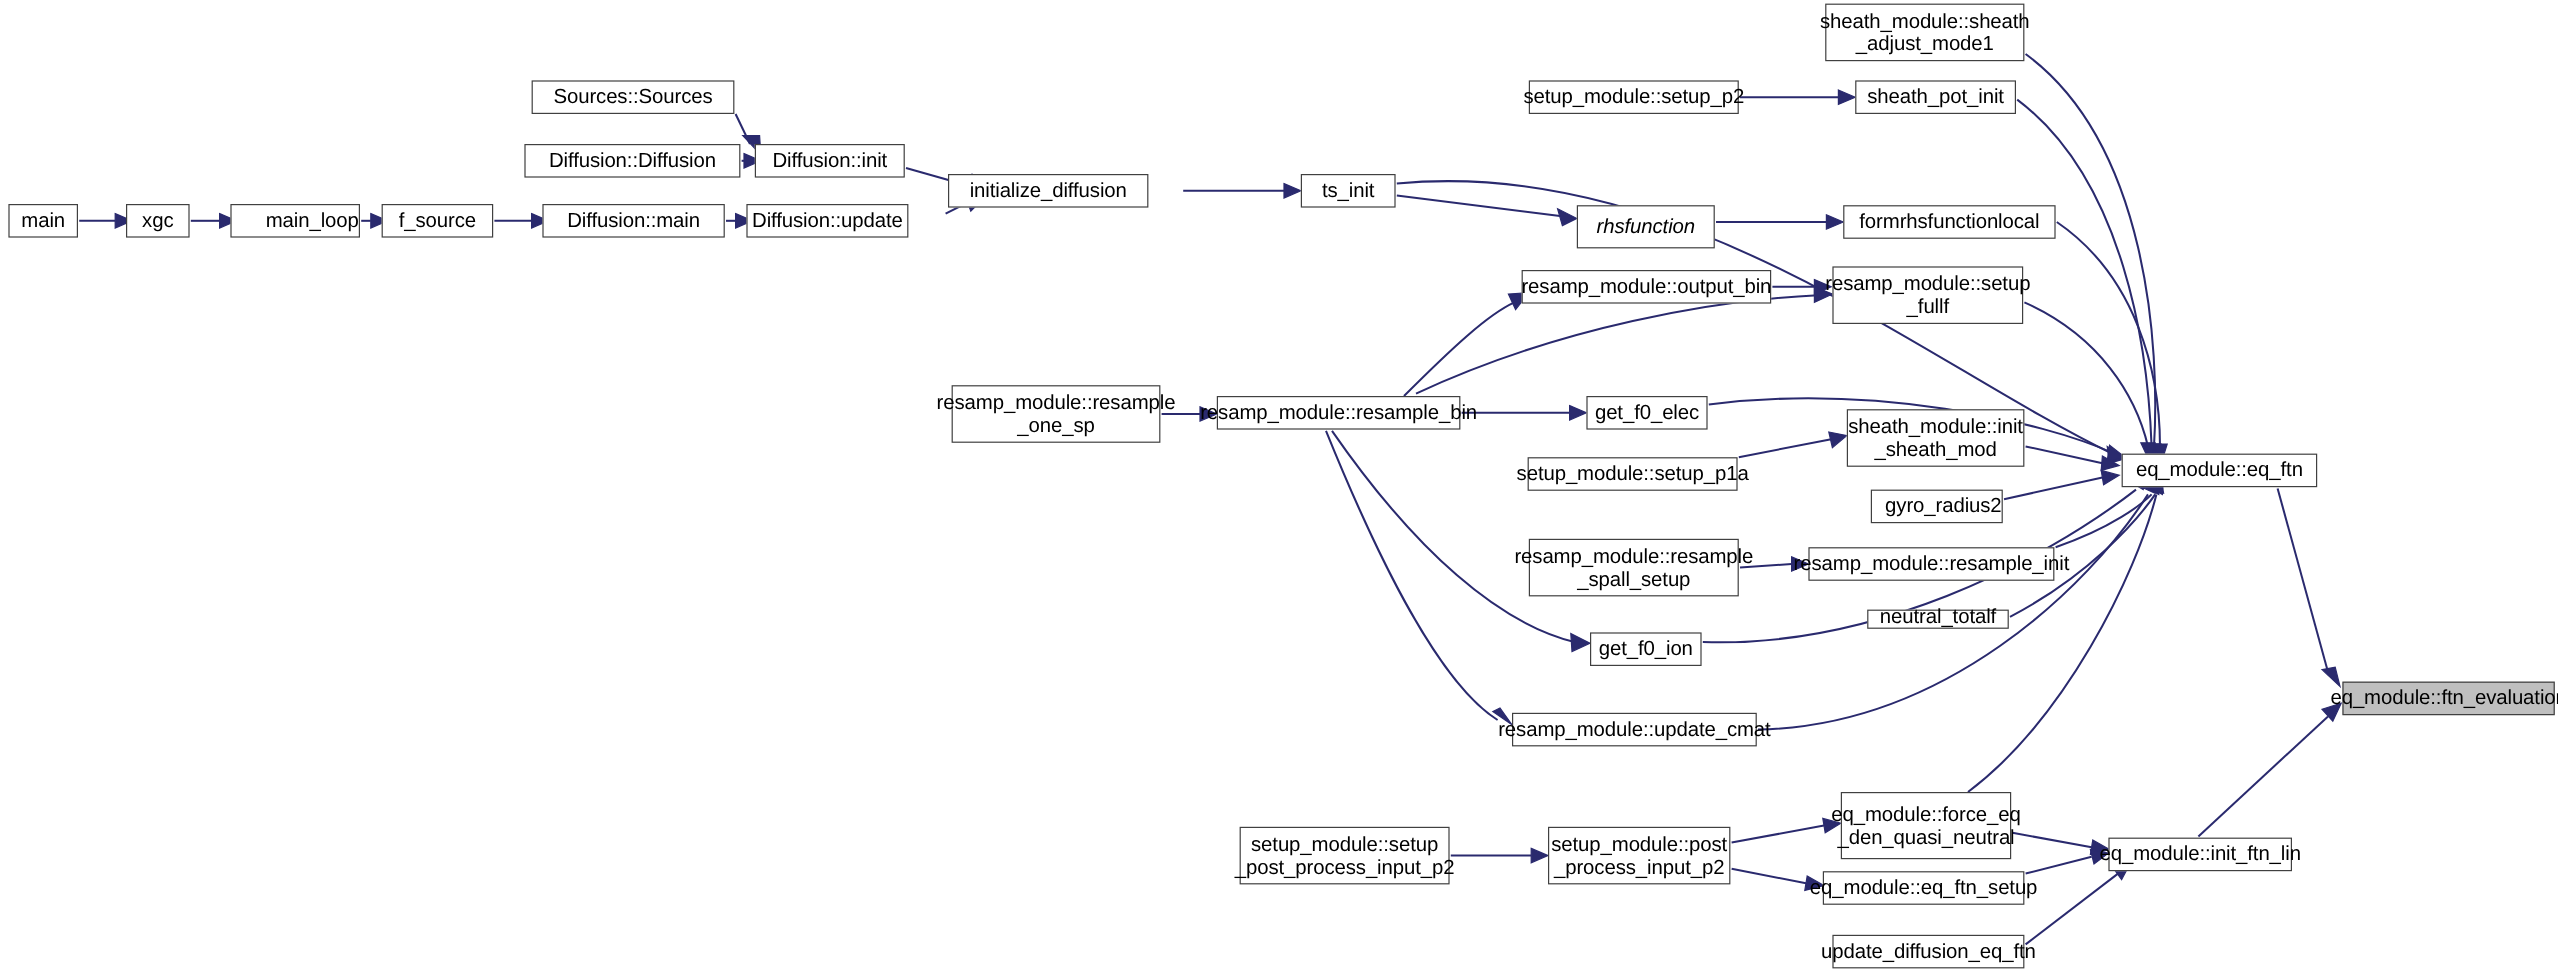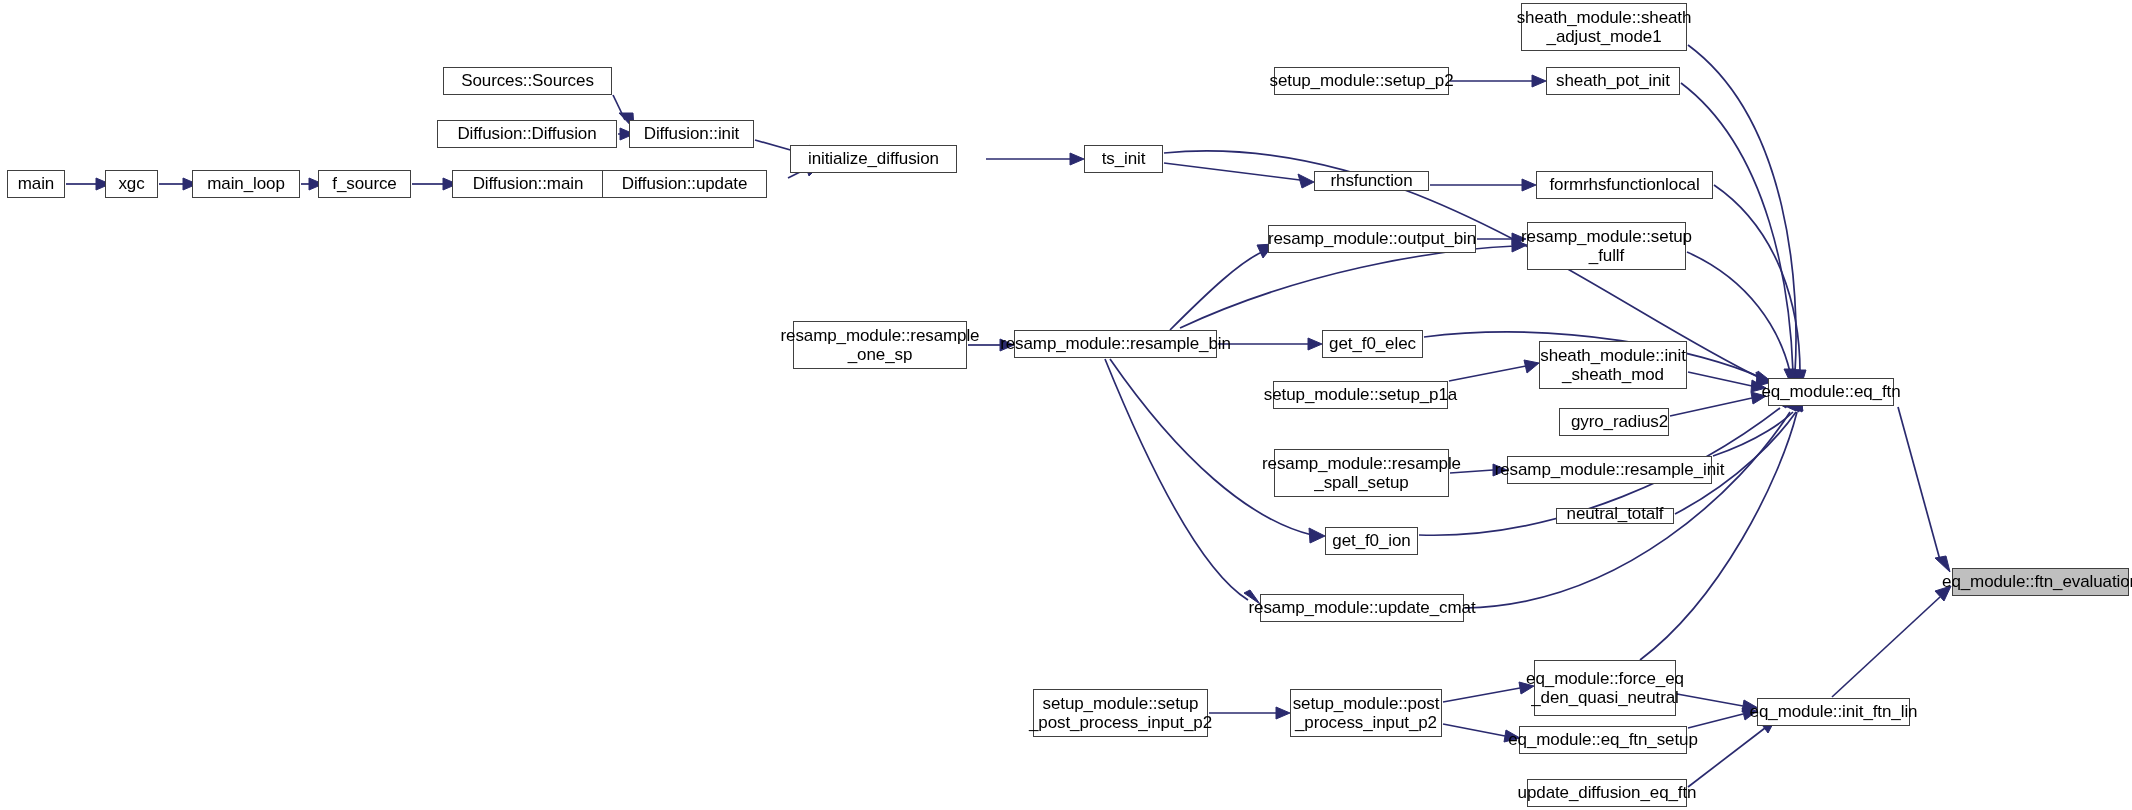--- a/index.html
+++ b/index.html
@@ -216,47 +216,47 @@
         <path d="M1688,787 L1765,728" fill="none" stroke="#2a2a6e" stroke-width="1.7"></path>
         <path d="M1760,722 L1776,718 L1768,733 Z" fill="#2a2a6e" stroke="#2a2a6e" stroke-width="1"></path>
       </g>
       <g>
         <path d="M1832,697 L1940,597" fill="none" stroke="#2a2a6e" stroke-width="1.7"></path>
         <path d="M1935,591 L1951,586 L1944,601 Z" fill="#2a2a6e" stroke="#2a2a6e" stroke-width="1"></path>
       </g>
     </svg>
 <div class="node" style="left: 7px; top: 170px; width: 58px; height: 28px;"><span>main</span></div>
     <div class="node" style="left: 105px; top: 170px; width: 53px; height: 28px;"><span>xgc</span></div>
-    <div class="node" style="left: 192px; top: 170px; width: 108px; height: 28px;"><span>main_loop</span></div>
+    <div class="node" style="left: 192px; top: 170px; width: 108px; height: 28px; justify-content: flex-end;"><span>main_loop</span></div>
     <div class="node" style="left: 318px; top: 170px; width: 93px; height: 28px;"><span>f_source</span></div>
     <div class="node" style="left: 452px; top: 170px; width: 152px; height: 28px;"><span>Diffusion::main</span></div>
-    <div class="node" style="left: 602px; top: 170px; width: 165px; height: 28px;"><span>Diffusion::update</span></div>
+    <div class="node" style="left: 622px; top: 170px; width: 135px; height: 28px;"><span>Diffusion::update</span></div>
     <div class="node" style="left: 443px; top: 67px; width: 169px; height: 28px;"><span>Sources::Sources</span></div>
     <div class="node" style="left: 437px; top: 120px; width: 180px; height: 28px;"><span>Diffusion::Diffusion</span></div>
     <div class="node" style="left: 629px; top: 120px; width: 125px; height: 28px;"><span>Diffusion::init</span></div>
     <div class="node" style="left: 790px; top: 145px; width: 167px; height: 28px;"><span>initialize_diffusion</span></div>
     <div class="node" style="left: 1084px; top: 145px; width: 79px; height: 28px;"><span>ts_init</span></div>
     <div class="node" style="left: 1521px; top: 3px; width: 166px; height: 48px;"><span>sheath_module::sheath
 _adjust_mode1</span></div>
     <div class="node" style="left: 1274px; top: 67px; width: 175px; height: 28px;"><span>setup_module::setup_p2</span></div>
     <div class="node" style="left: 1546px; top: 67px; width: 134px; height: 28px;"><span>sheath_pot_init</span></div>
-    <div class="node" style="left: 1314px; top: 171px; width: 115px; height: 20px;"><span>rhsfunction</span></div>
+    <div class="node" style="left: 1314px; top: 171px; width: 115px; height: 36px; font-style: italic;"><span>rhsfunction</span></div>
     <div class="node" style="left: 1536px; top: 171px; width: 177px; height: 28px;"><span>formrhsfunctionlocal</span></div>
     <div class="node" style="left: 1268px; top: 225px; width: 208px; height: 28px;"><span>resamp_module::output_bin</span></div>
     <div class="node" style="left: 1527px; top: 222px; width: 159px; height: 48px;"><span>resamp_module::setup
 _fullf</span></div>
     <div class="node" style="left: 793px; top: 321px; width: 174px; height: 48px;"><span>resamp_module::resample
 _one_sp</span></div>
     <div class="node" style="left: 1014px; top: 330px; width: 203px; height: 28px;"><span>resamp_module::resample_bin</span></div>
     <div class="node" style="left: 1322px; top: 330px; width: 101px; height: 28px;"><span>get_f0_elec</span></div>
     <div class="node" style="left: 1539px; top: 341px; width: 148px; height: 48px;"><span>sheath_module::init
 _sheath_mod</span></div>
     <div class="node" style="left: 1273px; top: 381px; width: 175px; height: 28px;"><span>setup_module::setup_p1a</span></div>
     <div class="node" style="left: 1559px; top: 408px; width: 110px; height: 28px; justify-content: flex-end;"><span>gyro_radius2</span></div>
-    <div class="node" style="left: 1768px; top: 378px; width: 126px; height: 28px;"><span>eq_module::eq_ftn</span></div>
+    <div class="node" style="left: 1768px; top: 378px; width: 163px; height: 28px;"><span>eq_module::eq_ftn</span></div>
     <div class="node" style="left: 1274px; top: 449px; width: 175px; height: 48px;"><span>resamp_module::resample
 _spall_setup</span></div>
     <div class="node" style="left: 1507px; top: 456px; width: 205px; height: 28px; align-items: center;"><span>resamp_module::resample_init</span></div>
     <div class="node" style="left: 1556px; top: 508px; width: 118px; height: 16px; align-items: flex-end;"><span>neutral_totalf</span></div>
     <div class="node" style="left: 1325px; top: 527px; width: 93px; height: 28px;"><span>get_f0_ion</span></div>
     <div class="node" style="left: 1260px; top: 594px; width: 204px; height: 28px;"><span>resamp_module::update_cmat</span></div>
     <div class="node" style="left: 1033px; top: 689px; width: 175px; height: 48px;"><span>setup_module::setup
 _post_process_input_p2</span></div>
     <div class="node" style="left: 1290px; top: 689px; width: 152px; height: 48px;"><span>setup_module::post
 _process_input_p2</span></div>

